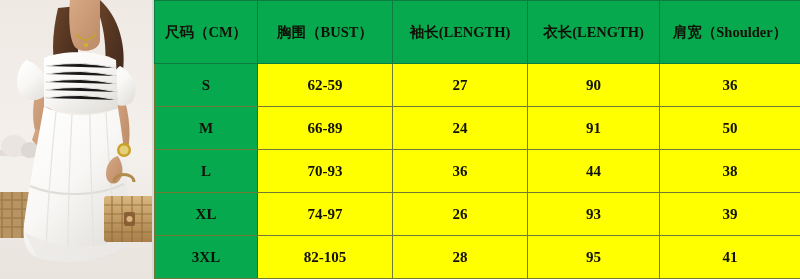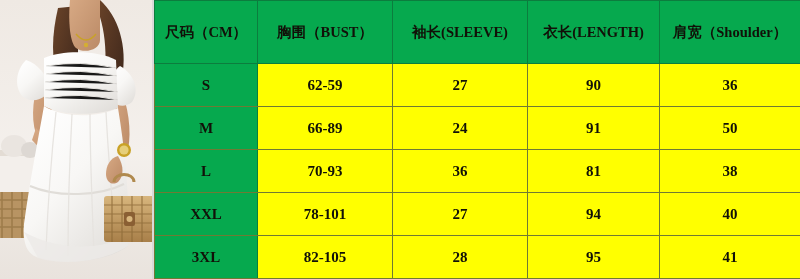--- a/index.html
+++ b/index.html
@@ -217,21 +217,21 @@
         <col class="c-size">
           <col class="c-bust">
           <col class="c-sleeve">
           <col class="c-length">
           <col class="c-should">
       </colgroup>
       <thead>
         <tr>
           <th>尺码（CM）</th>
           <th>胸围（BUST）</th>
-          <th>袖长(SLEEVE)</th>
+          <th>袖长(LENGTH)</th>
           <th>衣长(LENGTH)</th>
           <th>肩宽（Shoulder）</th>
         </tr>
       </thead>
       <tbody>
         <tr>
           <td class="size-cell">S</td>
           <td>62-59</td>
           <td>27</td>
           <td>90</td>
@@ -241,29 +241,29 @@
           <td class="size-cell">M</td>
           <td>66-89</td>
           <td>24</td>
           <td>91</td>
           <td>50</td>
         </tr>
         <tr>
           <td class="size-cell">L</td>
           <td>70-93</td>
           <td>36</td>
-          <td>81</td>
+          <td>44</td>
           <td>38</td>
         </tr>
         <tr>
-          <td class="size-cell">XXL</td>
-          <td>78-101</td>
-          <td>27</td>
-          <td>94</td>
-          <td>40</td>
+          <td class="size-cell">XL</td>
+          <td>74-97</td>
+          <td>26</td>
+          <td>93</td>
+          <td>39</td>
         </tr>
         <tr>
           <td class="size-cell">3XL</td>
           <td>82-105</td>
           <td>28</td>
           <td>95</td>
           <td>41</td>
         </tr>
       </tbody>
     </table>

